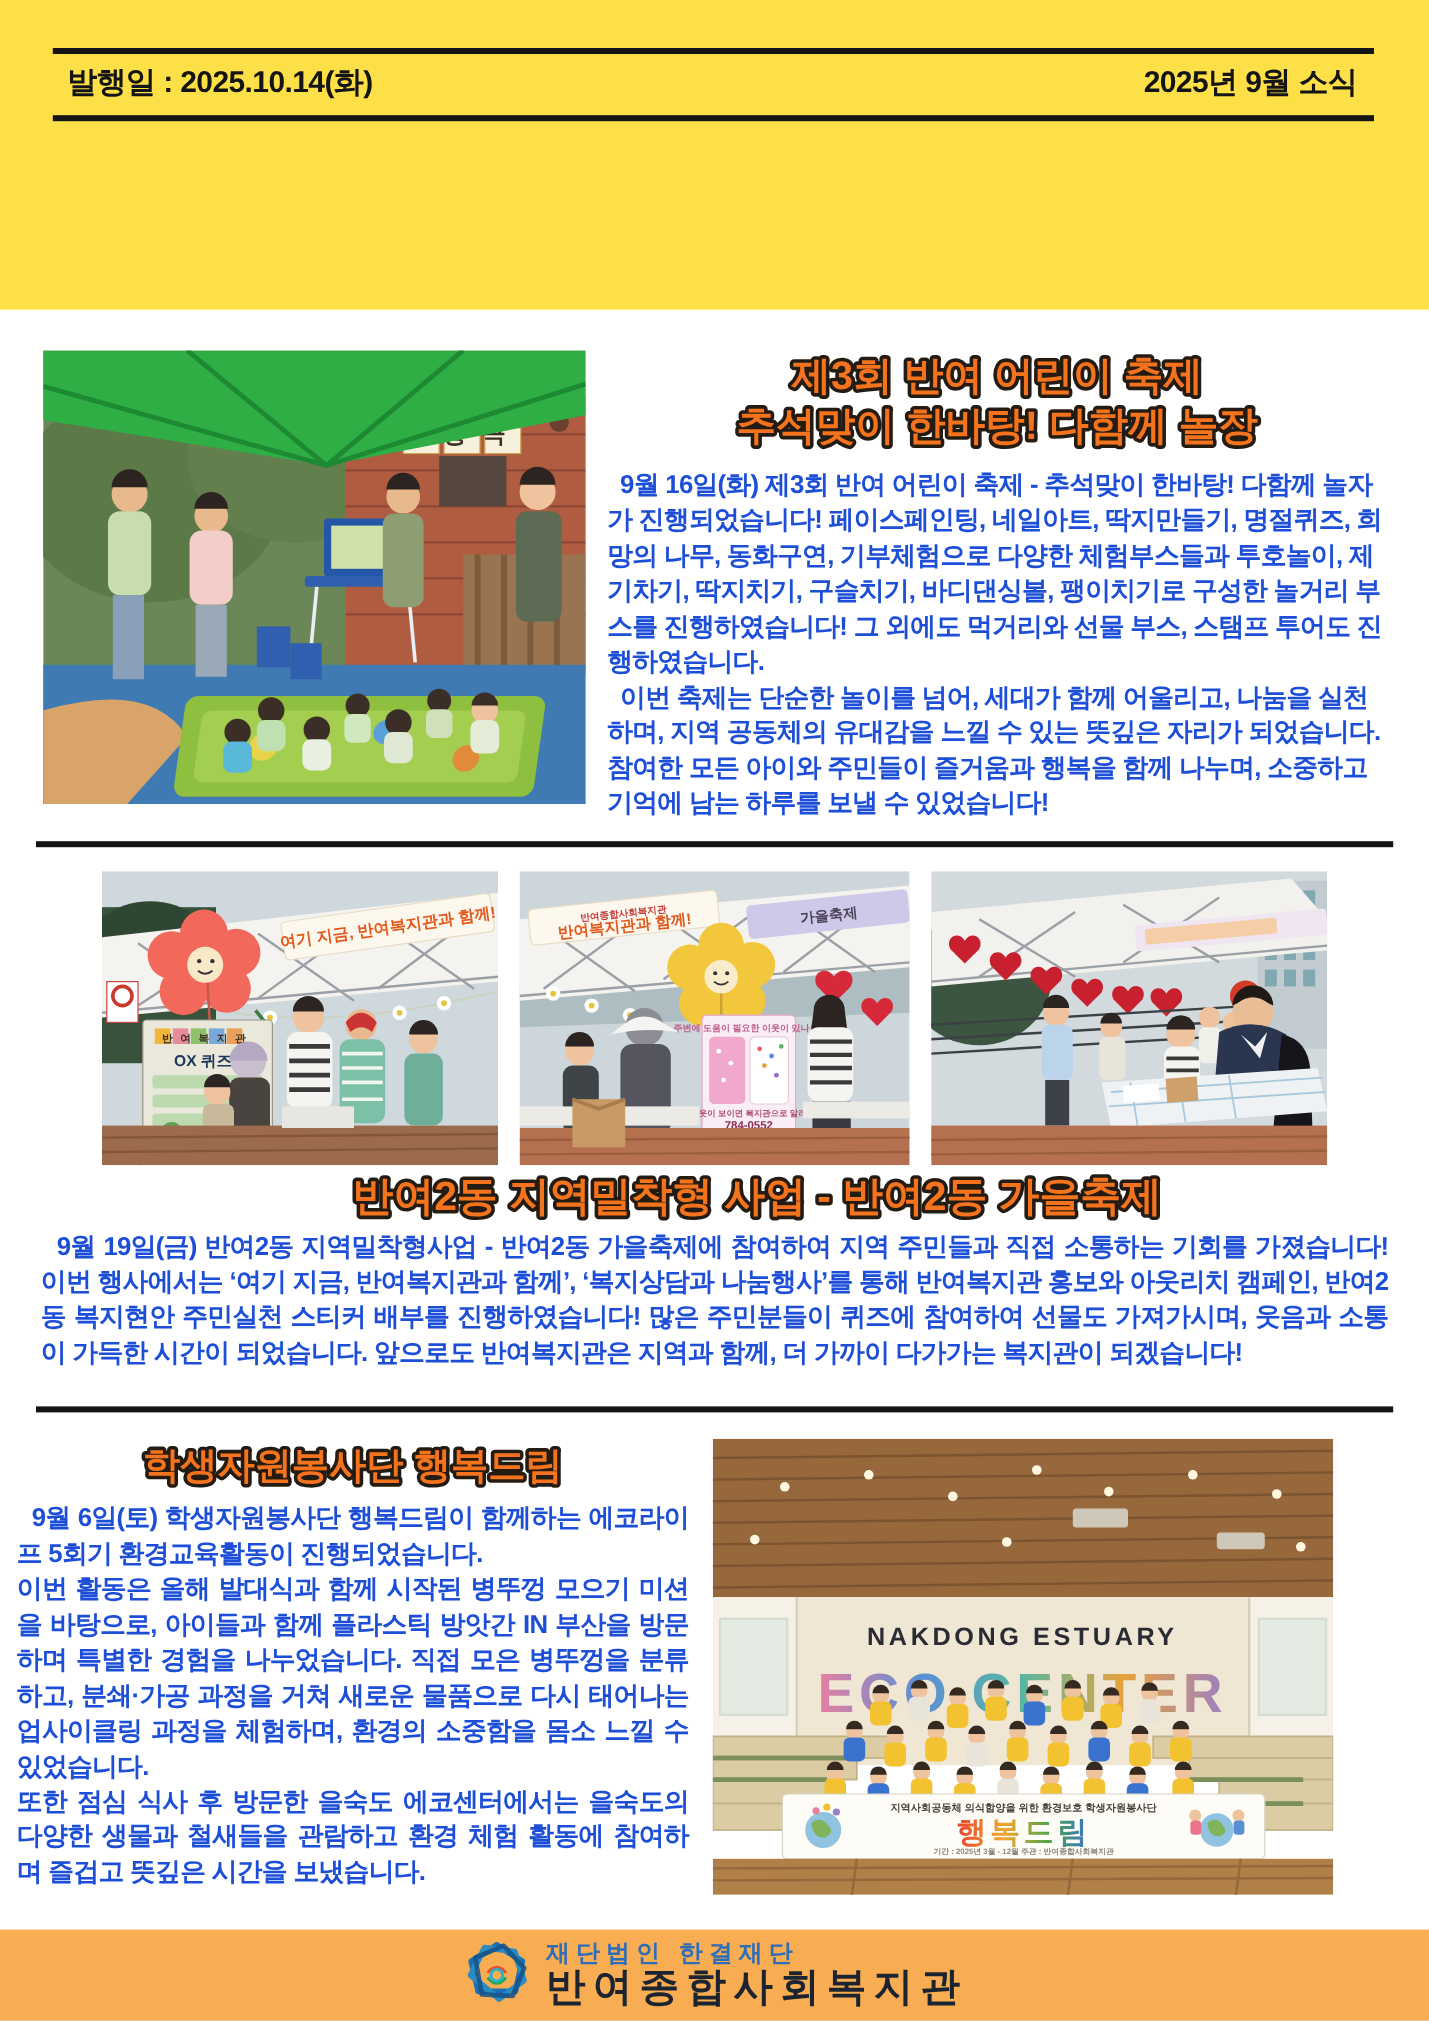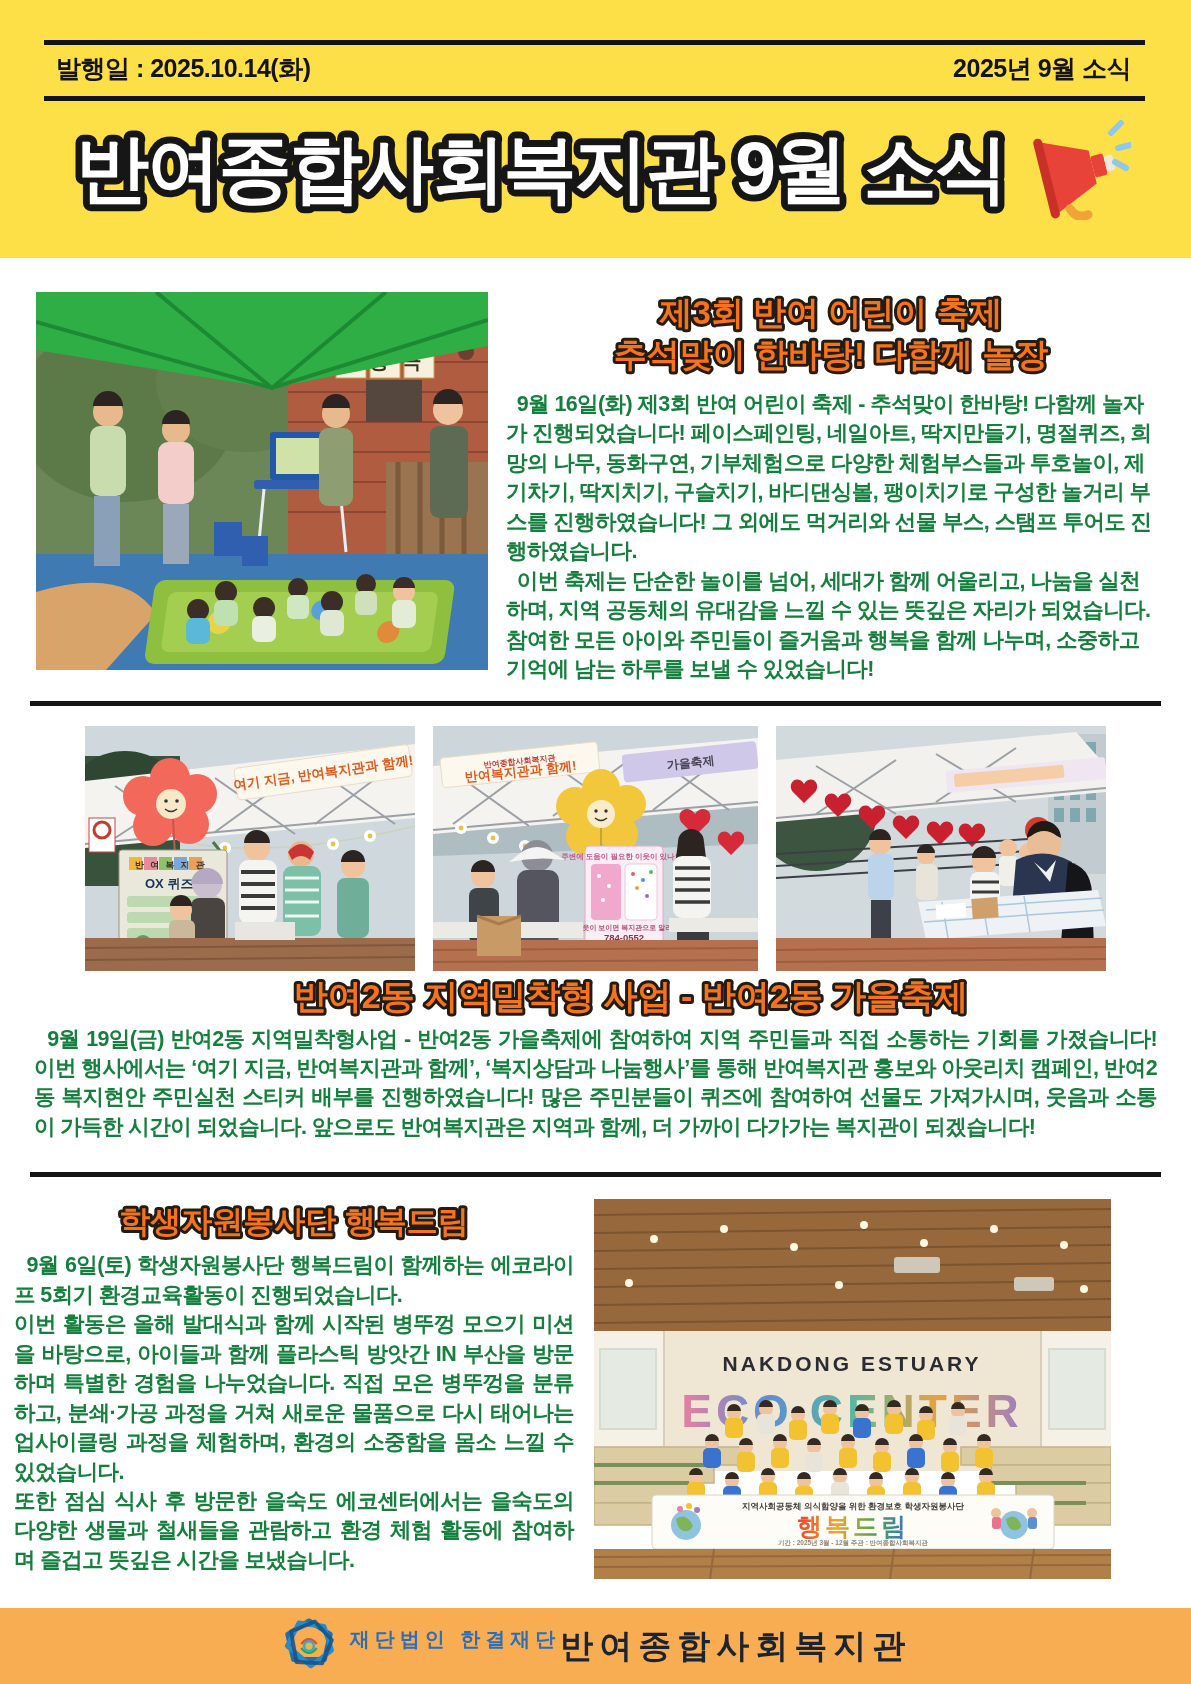--- a/index.html
+++ b/index.html
@@ -13,21 +13,21 @@
   .issue-row { position:absolute; top:52px; left:56px; right:60px; display:flex; justify-content:space-between; }
   .issue-row span { font-size:25px; font-weight:800; color:#141414; letter-spacing:-0.5px; }
   .title-wrap { position:absolute; top:108px; left:0; width:100%; display:flex; justify-content:center; align-items:center; gap:10px; }
   svg text { font-family:"Liberation Sans","DejaVu Sans",sans-serif; }
   .title-svg text { font-size:74px; font-weight:800; fill:#ffffff; stroke:#161616; stroke-width:14px; paint-order:stroke; stroke-linejoin:round; letter-spacing:-2px; }
 
   
   .hsvg text { font-weight:800; fill:#f4731c; stroke:#241c12; stroke-width:6px; paint-order:stroke; stroke-linejoin:round; }
 
   
-  .body-text { color:#15803d; font-weight:700; font-size:21.5px; line-height:1.37; letter-spacing:-0.6px; white-space:pre-wrap; }
+  .body-text { color:#1d4ed8; font-weight:700; font-size:21.5px; line-height:1.37; letter-spacing:-0.6px; white-space:pre-wrap; }
   .rich-bold { font-weight:900; }
 
   .divider { height:5px; background:#141414; margin:0 30px; }
 
   
   .sec1 { display:flex; gap:18px; padding:34px 36px 16px 36px; }
   .sec1 .photo1 { flex:0 0 452px; }
   .sec1 .col { flex:1; min-width:0; }
   .sec1 .col .hsvg { display:block; margin:0 auto 10px auto; }
   .photo-frame { display:block; }
@@ -39,55 +39,36 @@
   .divider.d2 { margin-top:30px; }
 
   
   .sec3 { display:flex; gap:20px; padding:22px 34px 0 14px; }
   .sec3 .col { flex:0 0 560px; }
   .sec3 .col .hsvg { display:block; margin:0 auto 8px auto; }
   .sec3 .body-text { text-align:justify; }
 
   
   .footer { position:absolute; left:0; bottom:0; width:100%; height:76px; background:#f8ad52; display:flex; align-items:center; justify-content:center; gap:12px; }
-  .footer .texts { display:flex; flex-direction:row; line-height:1.05; }
+  .footer .texts { display:flex; flex-direction:column; line-height:1.05; }
   .foundation { color:#2e6db8; font-size:20px; font-weight:800; letter-spacing:5px; }
   .org { color:#1b2430; font-size:33px; font-weight:800; letter-spacing:6px; }
 </style>
 </head>
 <body>
 
 <div class="page">
 
   <div class="header">
     <div class="rule r1"></div>
     <div class="issue-row">
       <span>발행일 : 2025.10.14(화)</span>
       <span>2025년 9월 소식</span>
     </div>
     <div class="rule r2"></div>
-    <div class="title-wrap">
-      <svg class="title-svg" width="960" height="118" viewBox="0 0 960 118">
-        <text x="480" y="86" text-anchor="middle" textLength="930" lengthAdjust="spacingAndGlyphs">반여종합사회복지관 9월 소식</text>
-      </svg>
-      <svg width="100" height="105" viewBox="0 0 100 105">
-        <g transform="rotate(-14 50 55)">
-          <path d="M16,18 L62,38 L62,72 L16,92 Z" fill="#e84338"></path>
-          <rect x="10" y="14" width="9" height="82" rx="4.5" fill="#c93028"></rect>
-          <rect x="62" y="44" width="13" height="22" rx="3" fill="#e84338"></rect>
-          <rect x="75" y="47" width="9" height="16" rx="3" fill="#efe7dc"></rect>
-          <path d="M30,90 q4,12 16,10" stroke="#f2a338" stroke-width="9" fill="none" stroke-linecap="round"></path>
-        </g>
-        <g stroke="#8fc8e8" stroke-width="6" stroke-linecap="round">
-          <line x1="80" y1="18" x2="90" y2="8"></line>
-          <line x1="87" y1="33" x2="99" y2="30"></line>
-          <line x1="84" y1="47" x2="95" y2="53"></line>
-        </g>
-      </svg>
-    </div>
   </div>
 
   <div class="sec1">
     <svg class="photo-frame photo1" width="452" height="378" viewBox="0 0 452 378">
       <rect width="452" height="378" fill="#6b8757"></rect>
       <ellipse cx="90" cy="120" rx="110" ry="90" fill="#5c7a48"></ellipse>
       <ellipse cx="210" cy="90" rx="90" ry="70" fill="#647f4e"></ellipse>
 
       <rect x="252" y="38" width="200" height="232" fill="#b05c41"></rect>
       <g stroke="#8d4733" stroke-width="2">

